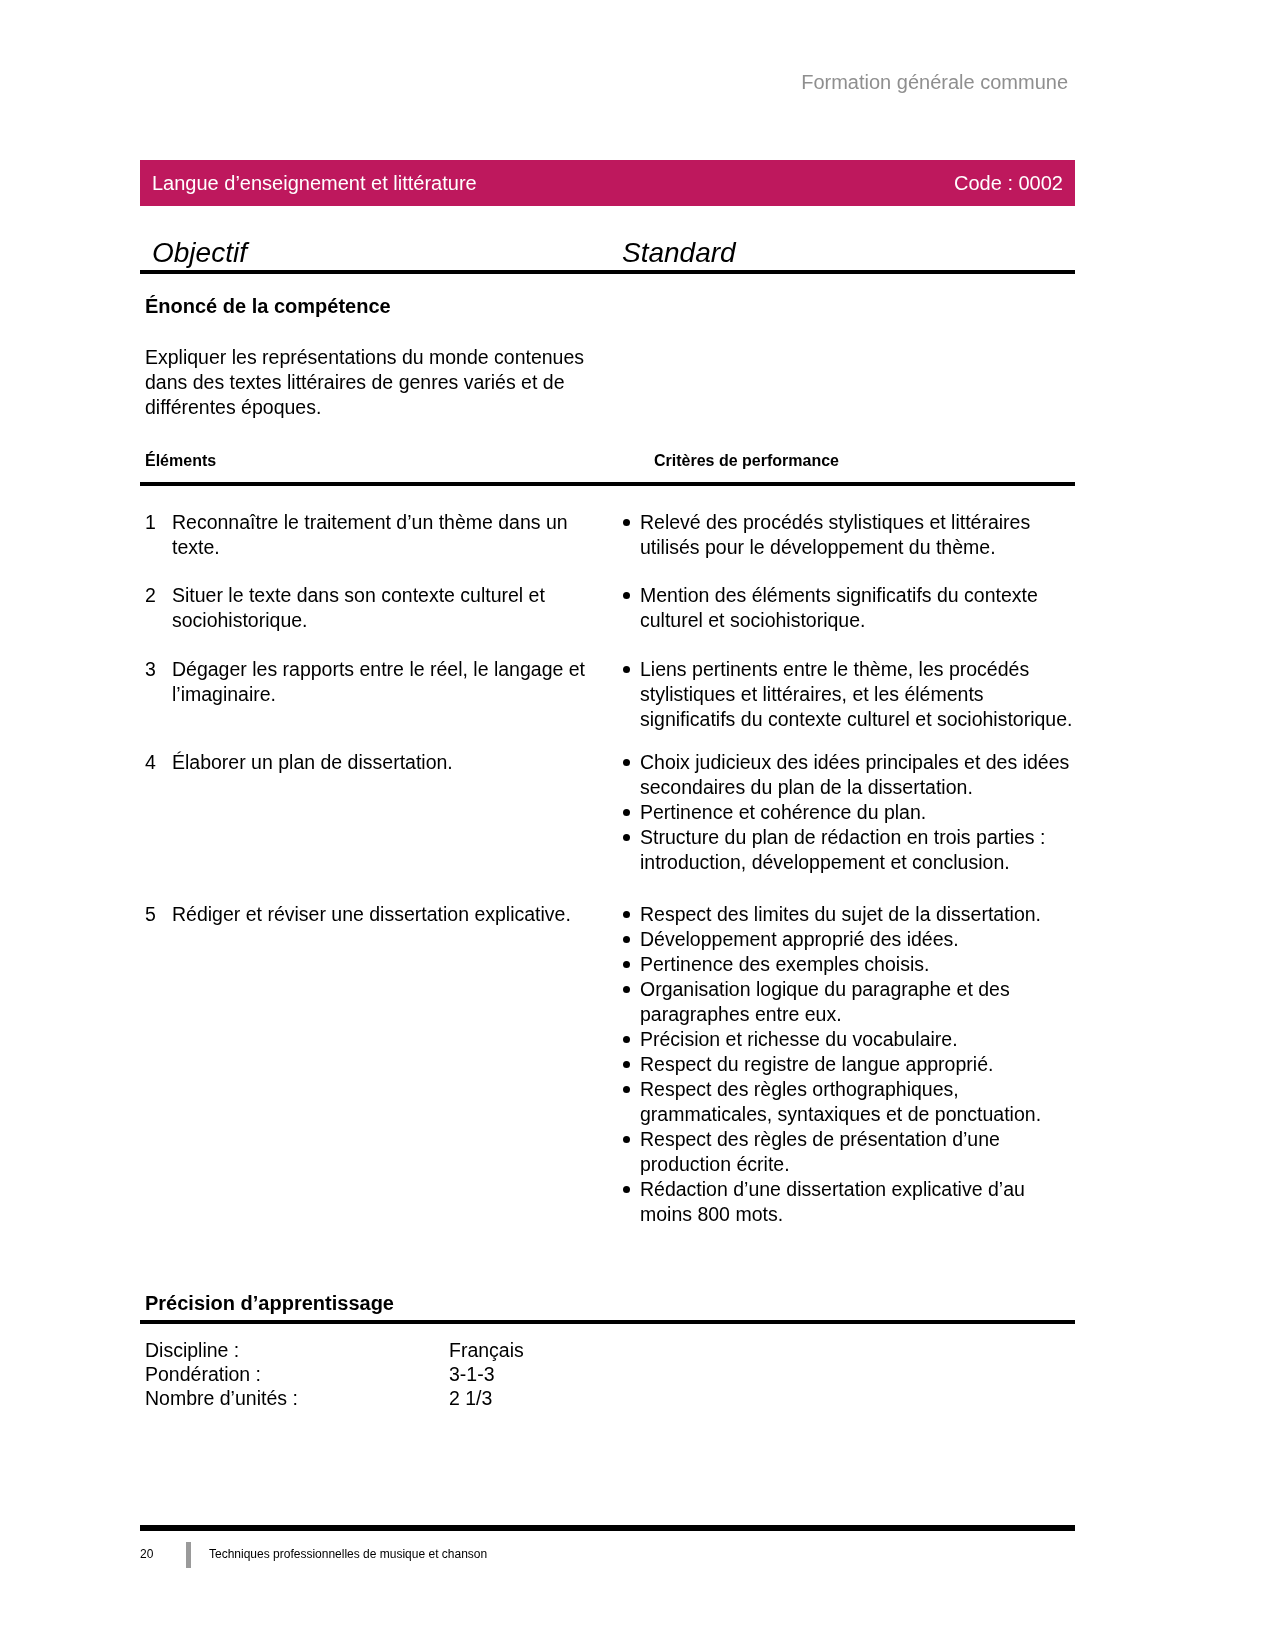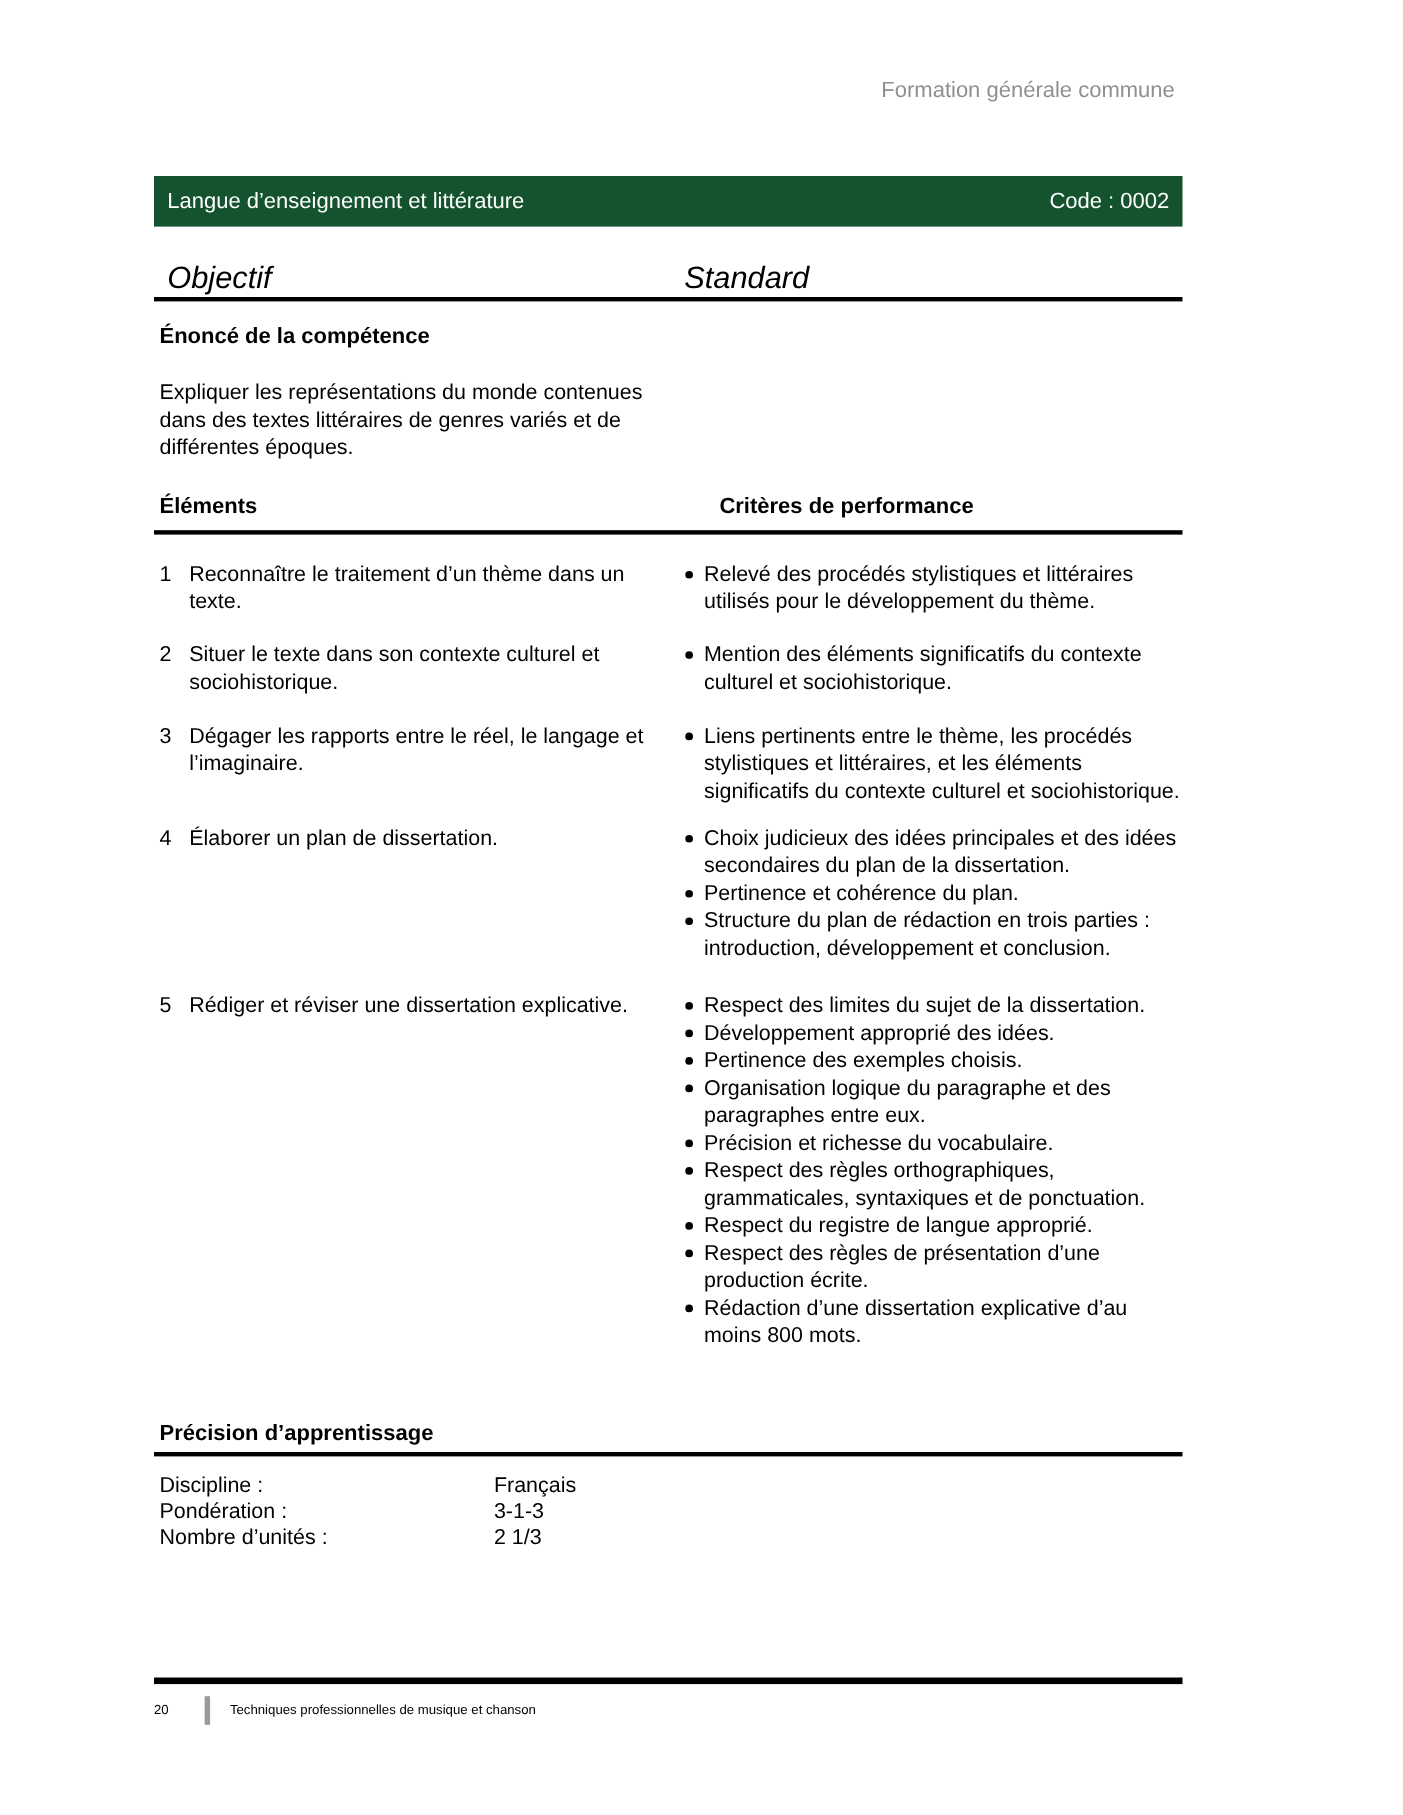--- a/index.html
+++ b/index.html
@@ -13,37 +13,37 @@
     font-size:19.5px;
     line-height:25px;
     overflow:hidden;
   }
   .header-note{
     position:absolute; top:70px; right:207px;
     color:#8f8f8f; font-size:20px; line-height:24px;
   }
   .title-bar{
     position:absolute; left:140px; top:160px; width:935px; height:46px;
-    background:#14532d; color:#fff;
+    background:#be185d; color:#fff;
     display:flex; justify-content:space-between; align-items:center;
     padding:0 12px; box-sizing:border-box; font-size:20px;
   }
   .obj-std{
     position:absolute; left:140px; top:240px; width:935px; height:30px;
     font-size:28px; font-weight:normal; font-style:italic;
   }
   .obj{position:absolute; left:12px;}
   .std{position:absolute; left:482px;}
   .rule{position:absolute; left:140px; width:935px; height:4px; background:#000;}
   .rule1{top:270px;}
   .rule2{top:482px;}
   .rule3{top:1320px;}
   .enonce{position:absolute; left:145px; top:294px; font-weight:bold; font-size:20px;}
   .para{position:absolute; left:145px; top:345px; width:478px;}
-  .col-heads{position:absolute; left:140px; top:448px; width:935px; height:30px; font-weight:bold; font-size:20px;}
+  .col-heads{position:absolute; left:140px; top:448px; width:935px; height:30px; font-weight:bold; font-size:16px;}
   .ch-left{position:absolute; left:5px;}
   .ch-right{position:absolute; left:482px;margin-left:32px;}
   .rows{position:absolute; left:140px; top:486px; width:935px;}
   .row{display:flex; align-items:flex-start;}
   .row1{margin-top:24px;}
   .row2{margin-top:23px;}
   .row3{margin-top:24px;}
   .row4{margin-top:18px;}
   .row5{margin-top:27px;}
   .cell-left{width:482px; flex:none; display:flex; box-sizing:border-box; padding-left:5px;}
@@ -181,25 +181,25 @@
         <div class="crit">
           <span class="dot"></span>
           <span class="ctext">Organisation logique du paragraphe et des paragraphes entre eux.</span>
         </div>
         <div class="crit">
           <span class="dot"></span>
           <span class="ctext">Précision et richesse du vocabulaire.</span>
         </div>
         <div class="crit">
           <span class="dot"></span>
+          <span class="ctext">Respect du registre de langue approprié.</span>
+        </div>
+        <div class="crit">
+          <span class="dot"></span>
           <span class="ctext">Respect des règles orthographiques, grammaticales, syntaxiques et de ponctuation.</span>
-        </div>
-        <div class="crit">
-          <span class="dot"></span>
-          <span class="ctext">Respect du registre de langue approprié.</span>
         </div>
         <div class="crit">
           <span class="dot"></span>
           <span class="ctext">Respect des règles de présentation d’une production écrite.</span>
         </div>
         <div class="crit">
           <span class="dot"></span>
           <span class="ctext">Rédaction d’une dissertation explicative d’au moins 800 mots.</span>
         </div>
       </div>

